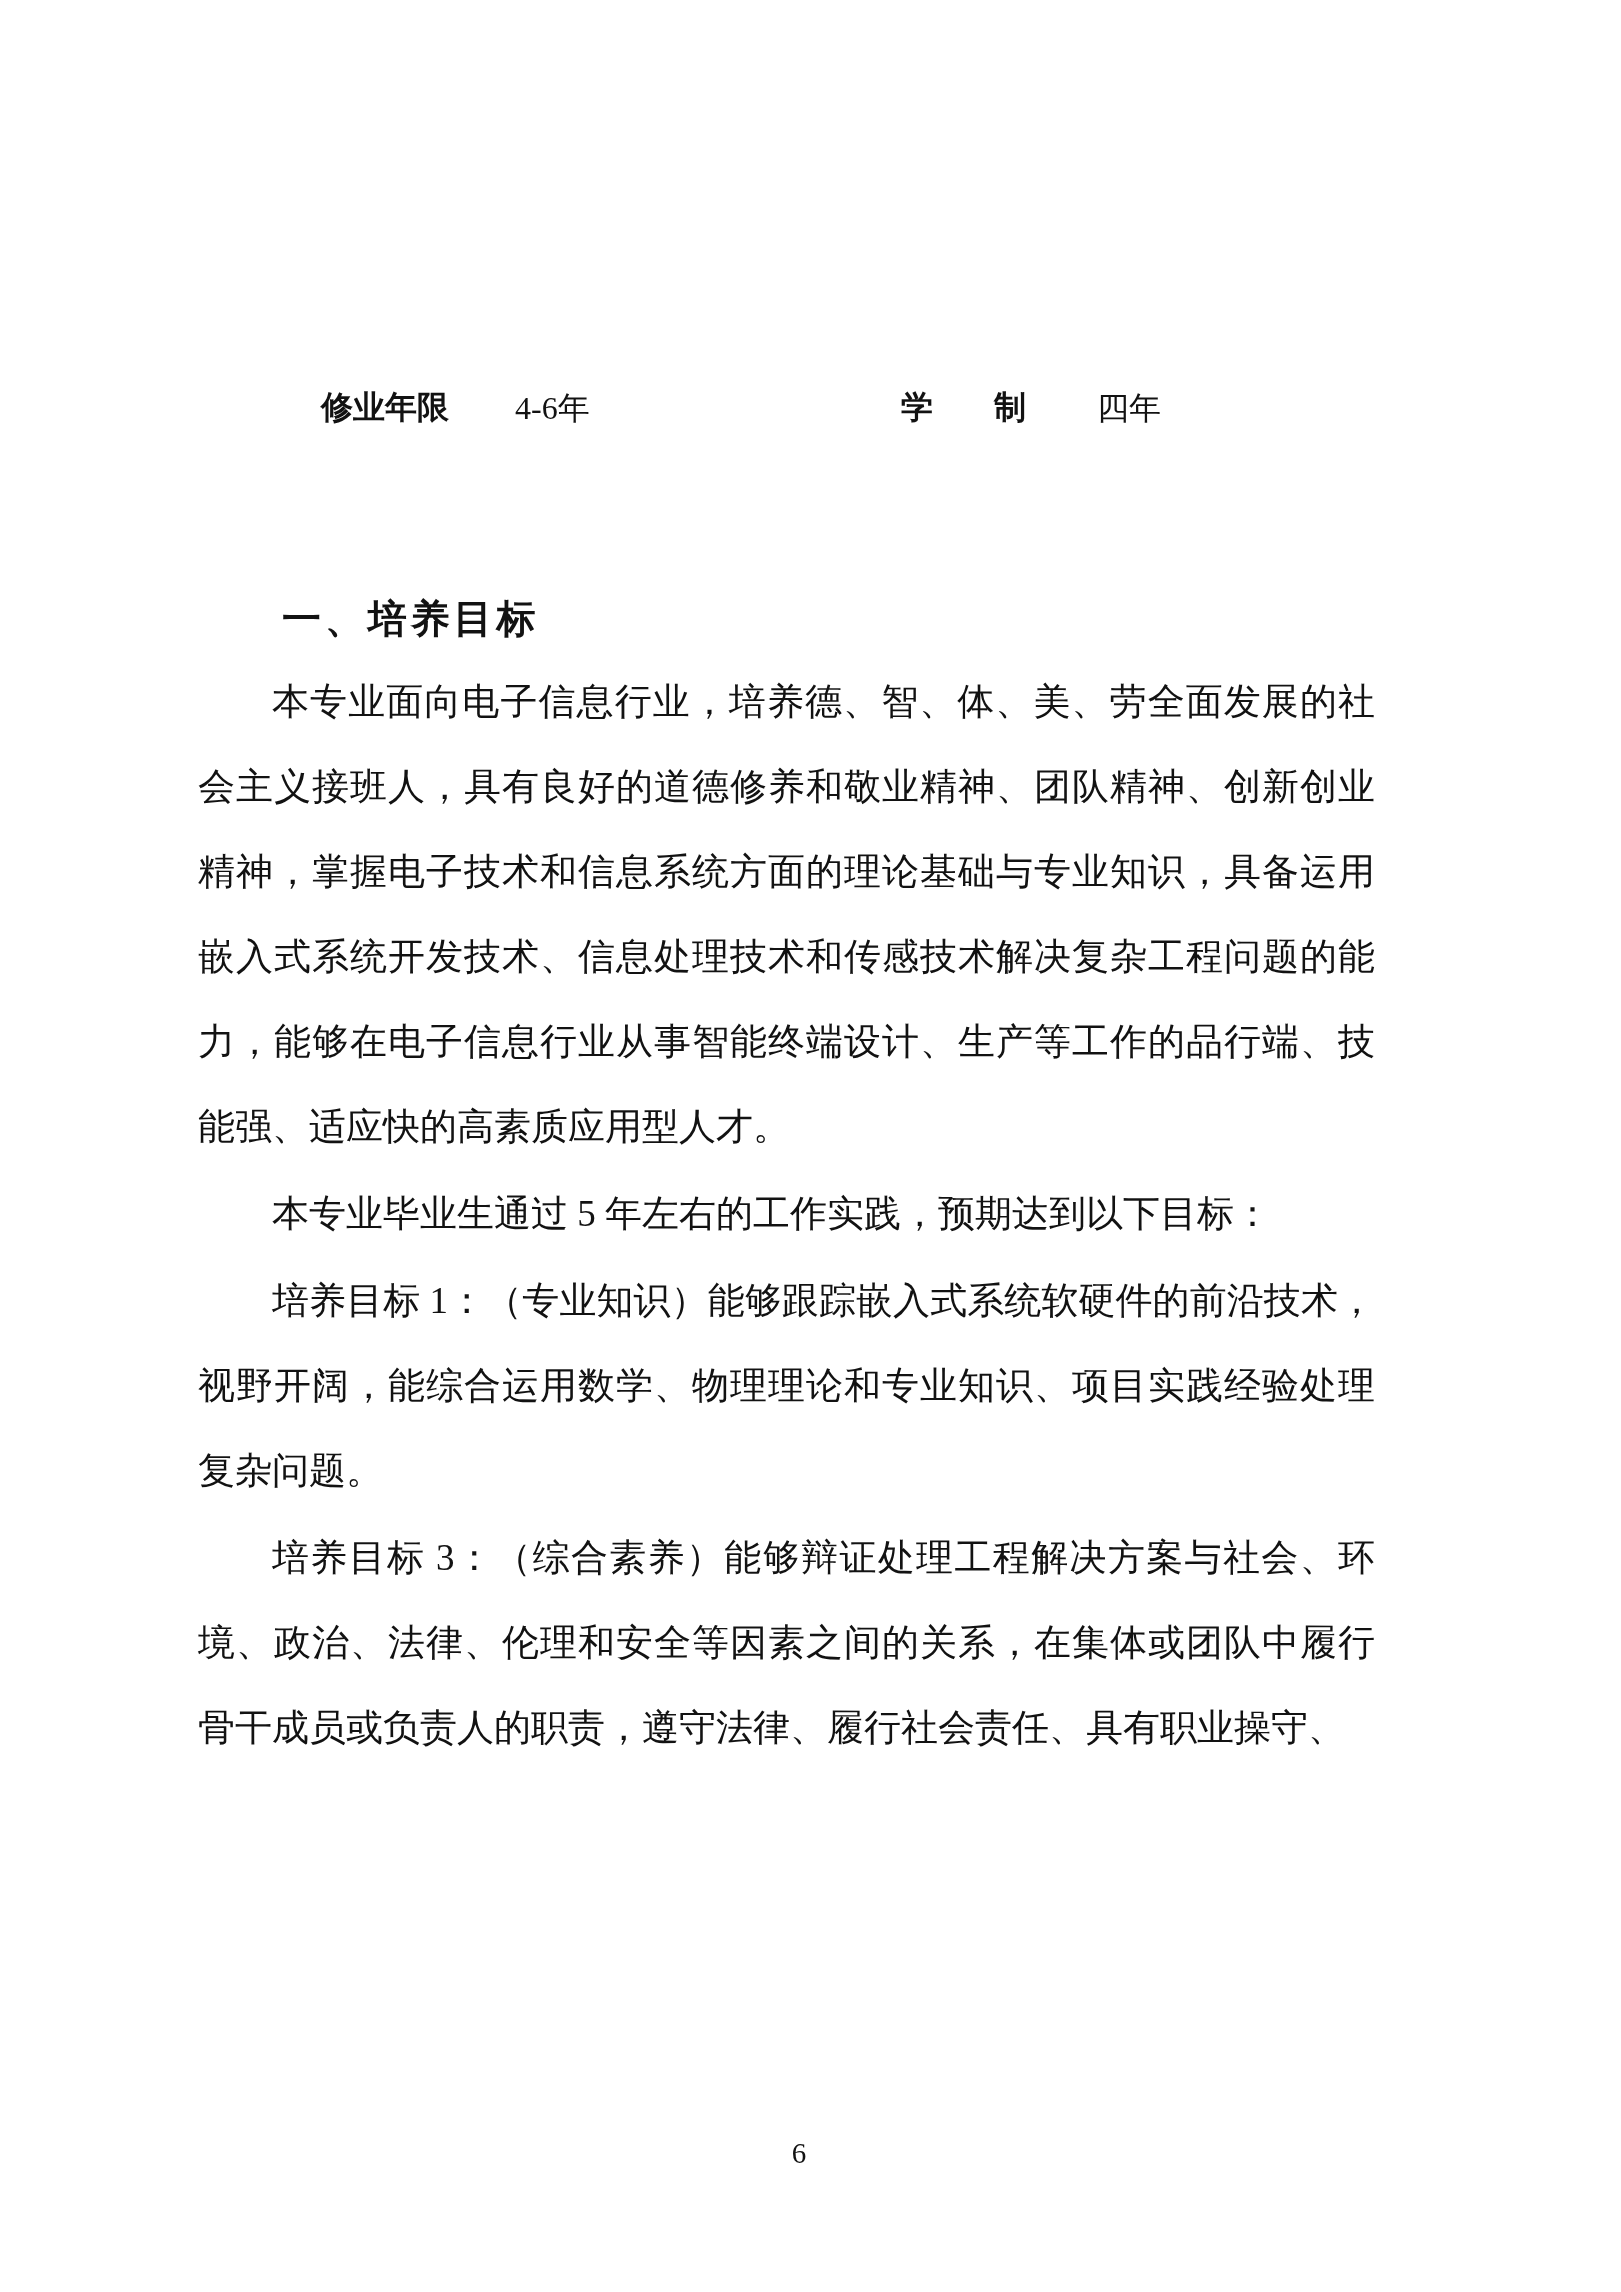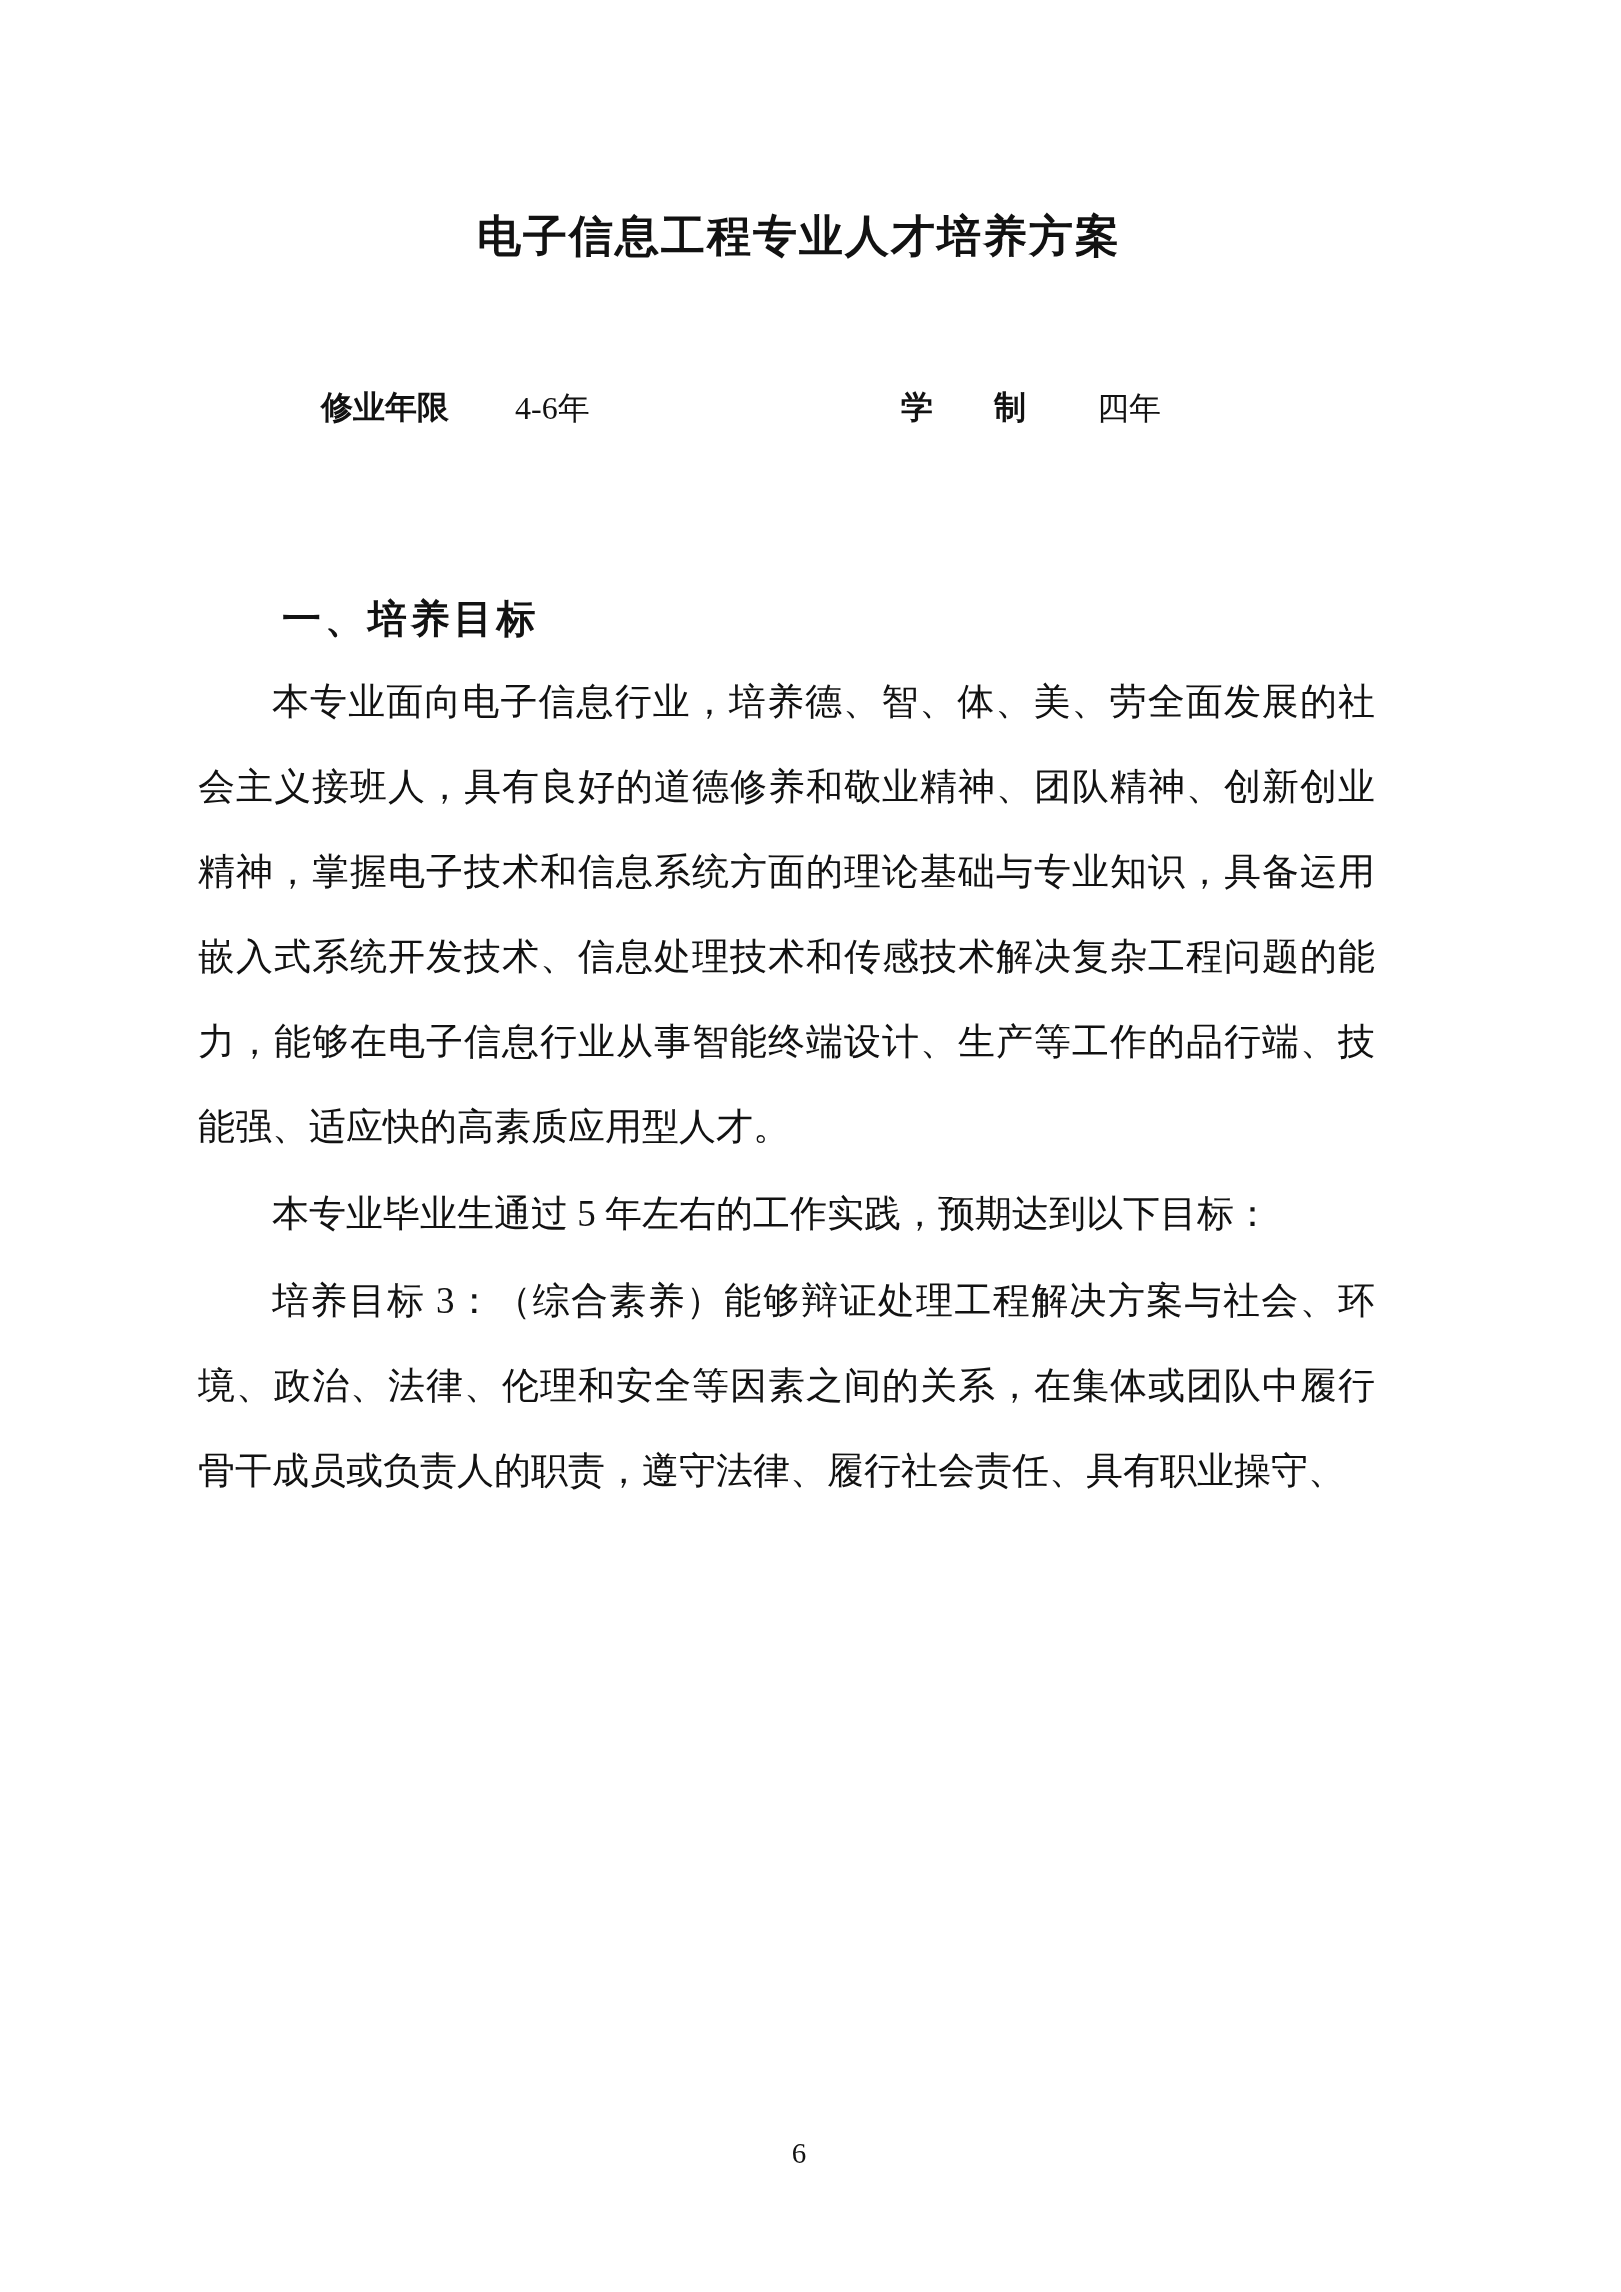--- a/index.html
+++ b/index.html
@@ -106,35 +106,35 @@
     text-align: center;
     font-family: "Liberation Serif", "DejaVu Serif", serif;
     font-size: 29px;
   }
 </style>
 </head>
 <body>
 
 <div class="page">
 
-  <h1 class="doc-title">电子信息工程专业人才培养方案</h1>
 
   <div class="info-table">
     <div class="info-row">
       <span class="lbl l-label">修业年限</span>
       <span class="val l-value">4-6年</span>
       <span class="lbl r-label justify-label">学制</span>
       <span class="val r-value">四年</span>
     </div>
   </div>
 
   <h2 class="section-heading">一、培养目标</h2>
 
   <div class="body-text">
     <p>本专业面向电子信息行业，培养德、智、体、美、劳全面发展的社会主义接班人，具有良好的道德修养和敬业精神、团队精神、创新创业精神，掌握电子技术和信息系统方面的理论基础与专业知识，具备运用嵌入式系统开发技术、信息处理技术和传感技术解决复杂工程问题的能力，能够在电子信息行业从事智能终端设计、生产等工作的品行端、技能强、适应快的高素质应用型人才。</p>
     <p>本专业毕业生通过 5 年左右的工作实践，预期达到以下目标：</p>
+    <p>培养目标 1：（专业知识）能够跟踪嵌入式系统软硬件的前沿技术，视野开阔，能综合运用数学、物理理论和专业知识、项目实践经验处理复杂问题。</p>
     <p>培养目标 3：（综合素养）能够辩证处理工程解决方案与社会、环境、政治、法律、伦理和安全等因素之间的关系，在集体或团队中履行骨干成员或负责人的职责，遵守法律、履行社会责任、具有职业操守、</p>
   </div>
 
   <div class="page-number">6</div>
 
 </div>
 
 
 </body></html>

